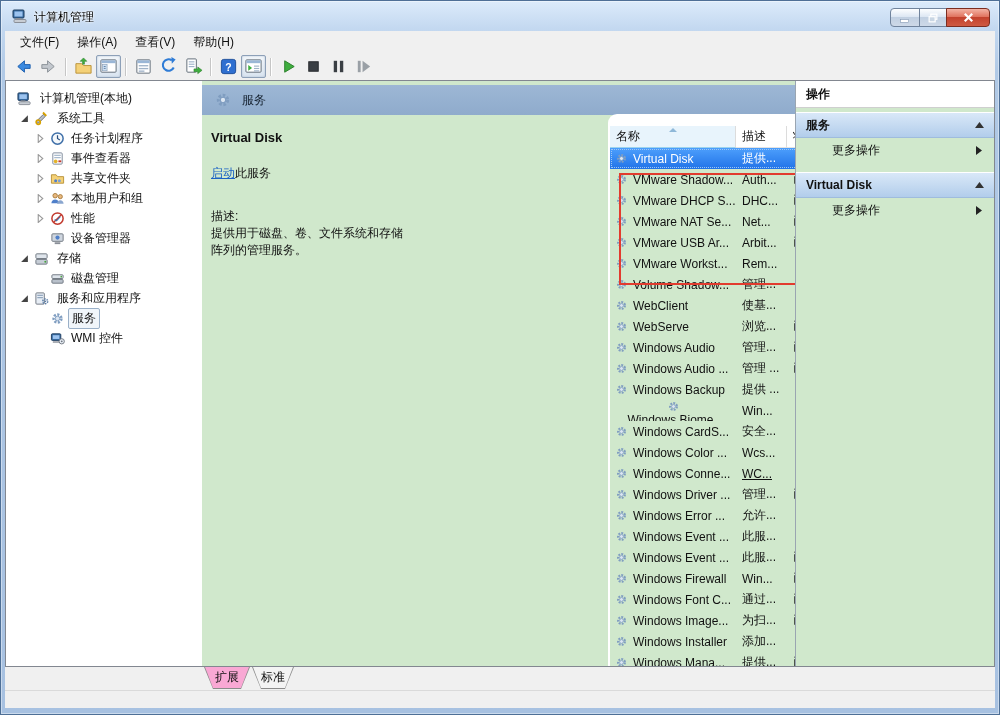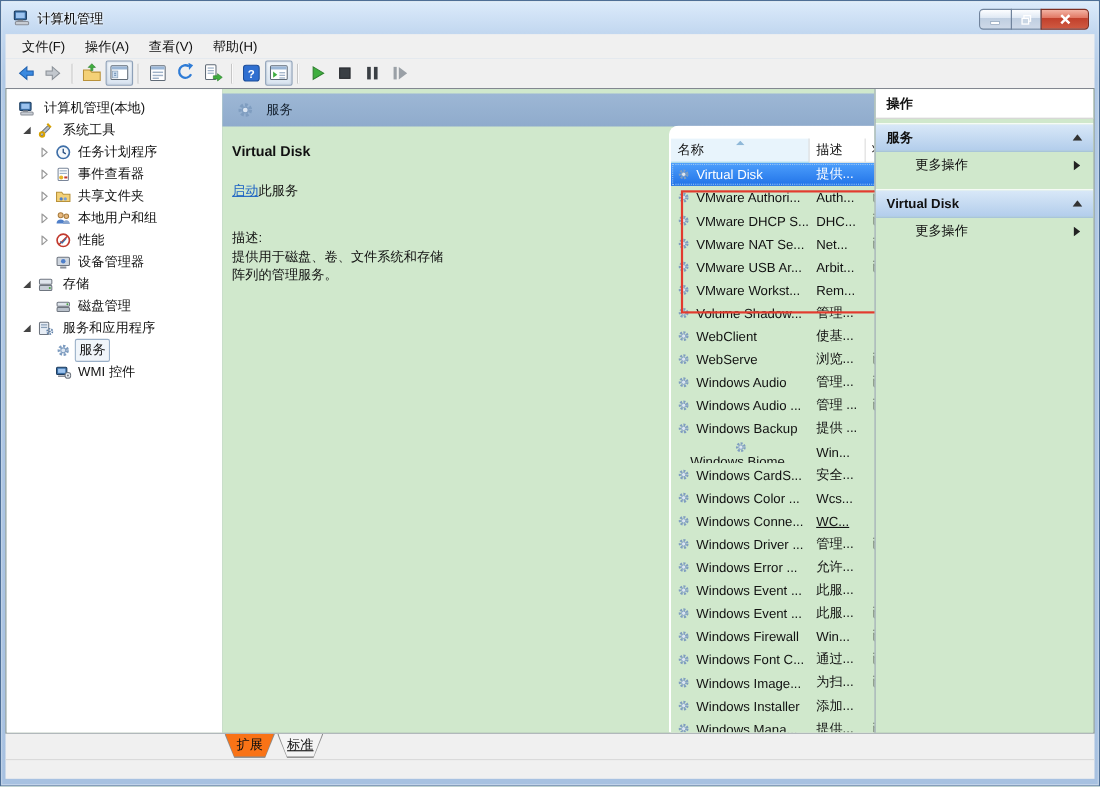--- a/index.html
+++ b/index.html
@@ -57,22 +57,22 @@
   .right-panel{position:absolute;left:789px;right:0;top:0;bottom:0;background:#d0e8cc;border-left:1px solid #9aa5b1;overflow:hidden;}
   .actions-title{height:26px;background:#fff;border-bottom:1px solid #cfcfcf;display:flex;align-items:center;padding-left:10px;font-weight:bold;}
   .sec-hdr{height:24px;margin-top:4px;background:linear-gradient(180deg,#d9e8f8,#b2cdeb);border-top:1px solid #fff;border-bottom:1px solid #9fbcdd;display:flex;align-items:center;justify-content:space-between;padding:0 10px;font-weight:bold;}
   .sec-item{height:24px;display:flex;align-items:center;justify-content:space-between;padding:0 12px 0 36px;}
   .sec-gap{height:6px;}
   
   .tabs-strip{position:absolute;left:4px;right:4px;top:666px;height:23px;background:#f0f0f0;}
   .tab{position:absolute;top:0;height:22px;}
   .tab-outer{position:absolute;inset:0;background:#8b8b8b;clip-path:polygon(0 0,100% 0,calc(100% - 9px) 100%,9px 100%);}
   .tab-inner{position:absolute;left:1px;right:1px;top:0;bottom:1px;clip-path:polygon(0 0,100% 0,calc(100% - 8px) 100%,8px 100%);display:flex;align-items:center;justify-content:center;}
-  .tab.selected .tab-inner{background:#f97316;}
-  .tab.unselected .tab-inner{background:#f4f4f4;text-decoration:underline;}
+  .tab.selected .tab-inner{background:#f9a8d4;}
+  .tab.unselected .tab-inner{background:#f4f4f4;}
   .statusbar{position:absolute;left:4px;right:4px;top:689px;height:17px;background:#f0f0f0;border-top:1px solid #dadada;}
 </style>
 </head>
 <body>
 
 <div class="frame">
 
   <div class="titlebar">
     <span class="title-icon" id="title-icon">
         <svg width="16" height="16" viewBox="0 0 16 16">
@@ -462,21 +462,21 @@
               </div>
             </div>
             <div class="lrow">
               <div class="lcell first" style="width: 126px;">
                 <span class="row-icon">
                   <svg width="13" height="13" viewBox="0 0 16 16">
                     <circle cx="8" cy="8" r="4.2" fill="none" stroke="#7f9dc0" stroke-width="2.6" stroke-dasharray="2.3 1.5"></circle>
                     <circle cx="8" cy="8" r="2.4" fill="#dce6f2" stroke="#7f9dc0"></circle>
                   </svg>
                 </span>
-                <span>VMware Authori...</span>
+                <span>VMware Shadow...</span>
               </div>
               <div class="lcell" style="width: 51px; text-align: right;">
                 <span>Auth...</span>
               </div>
               <div class="lcell" style="width: 48px;">
                 <span>已启动</span>
               </div>
             </div>
             <div class="lrow">
               <div class="lcell first" style="width: 126px;">

